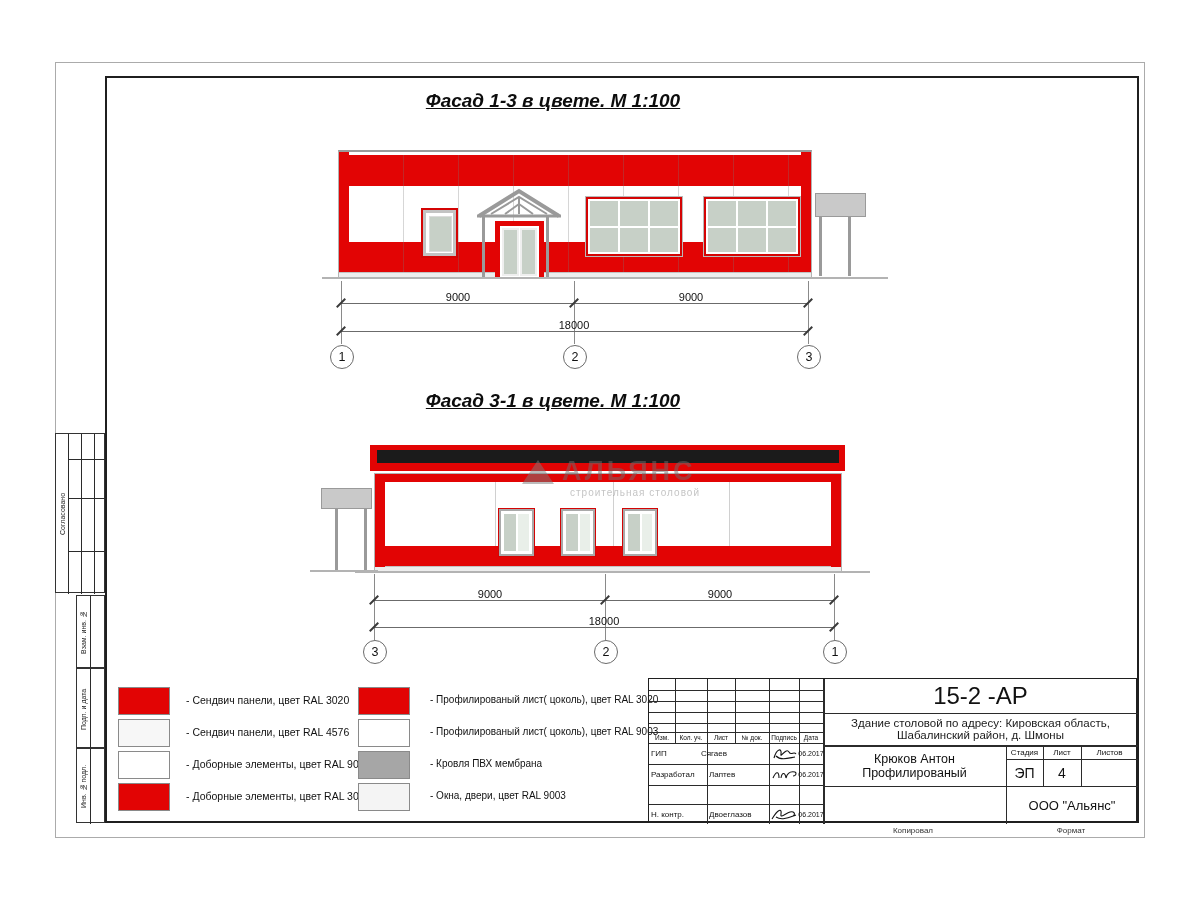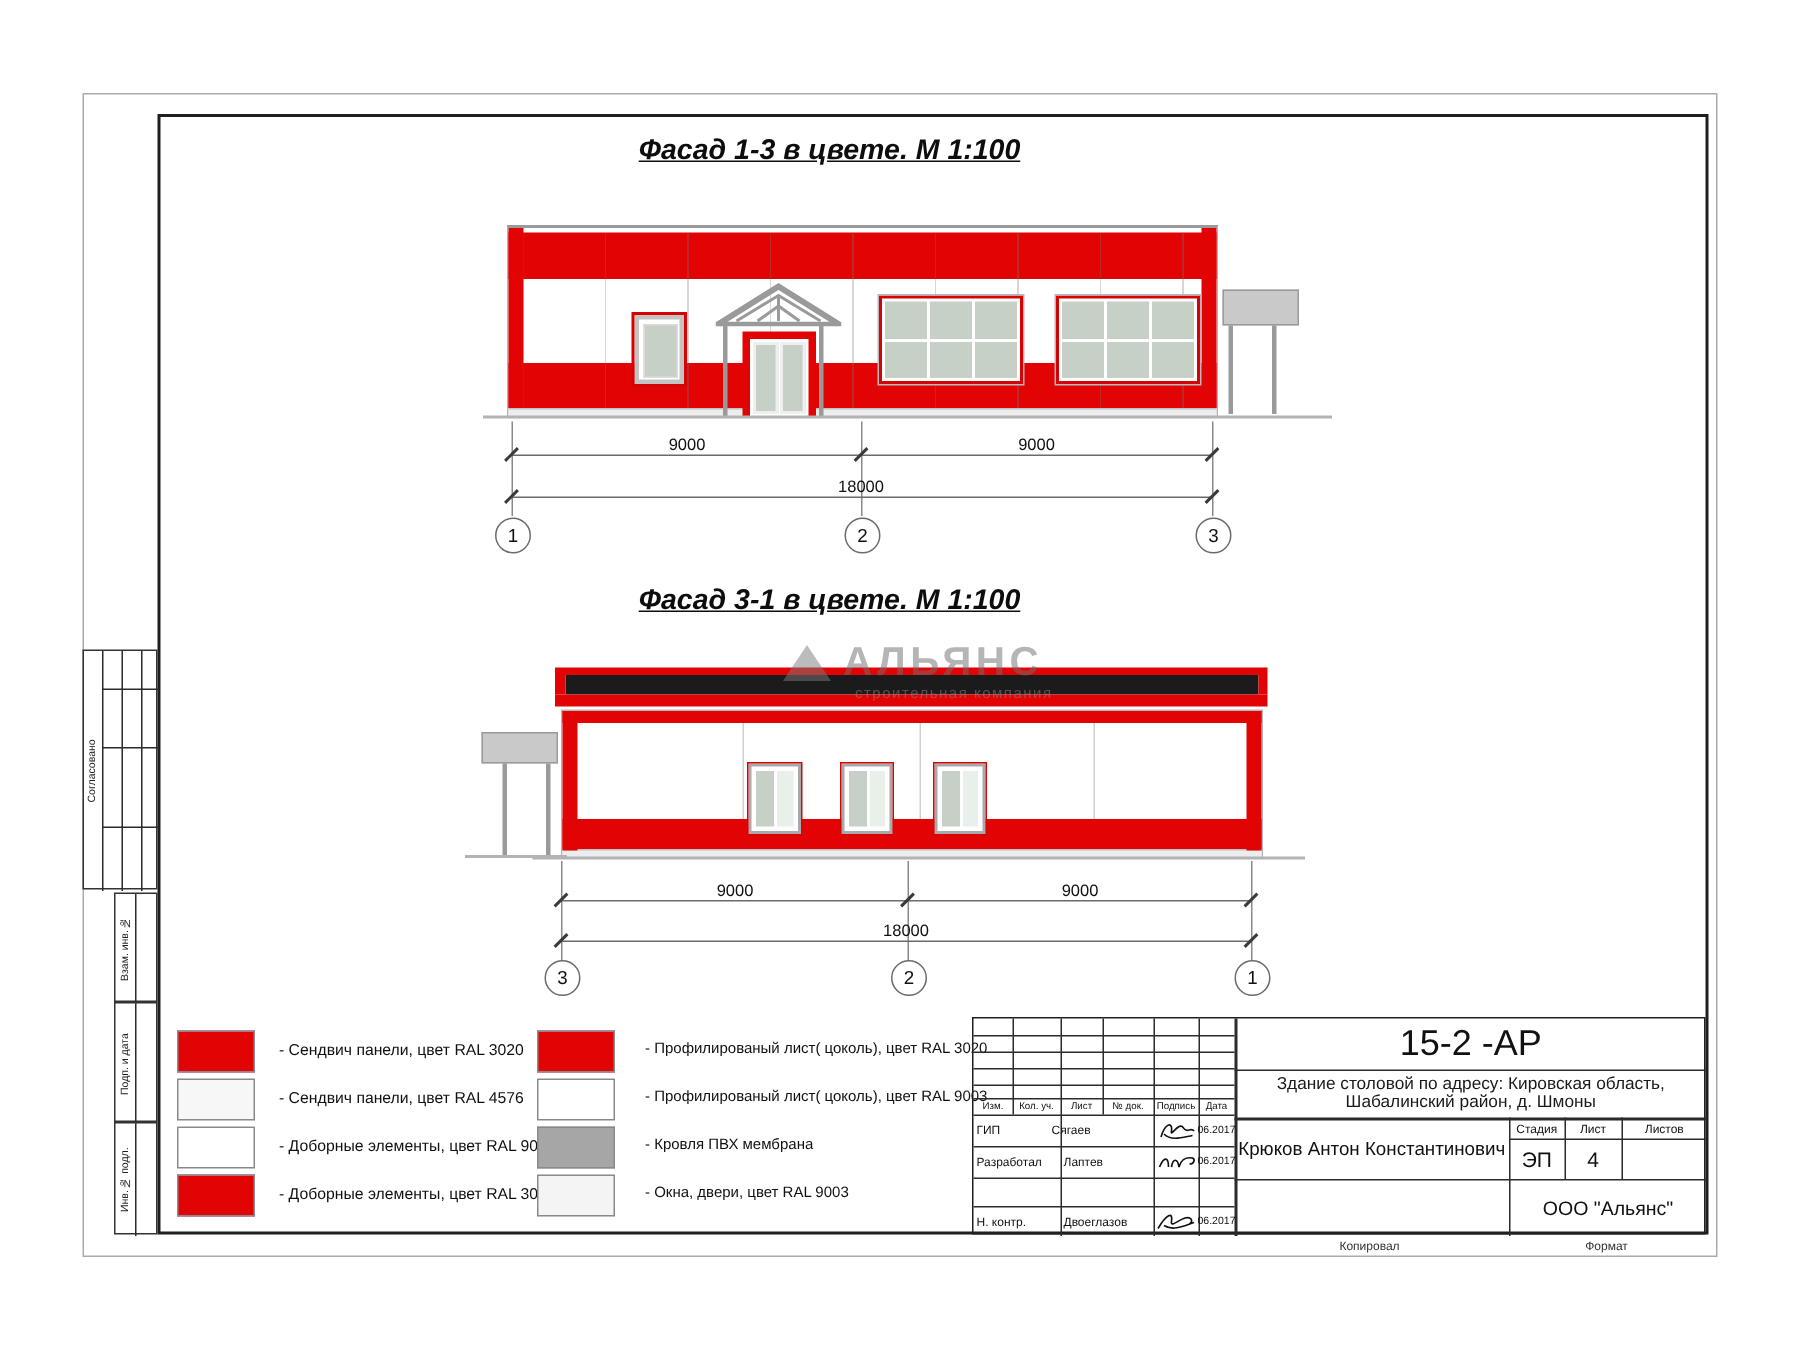--- a/index.html
+++ b/index.html
@@ -176,24 +176,24 @@
     <div class="pane"></div>
       <div class="pane-l"></div>
   </div>
 
   <div class="a canopy" style="left:321px;top:488px;width:51px;height:21px;"></div>
   <div class="post" style="left:335px;top:509px;height:61px;"></div>
   <div class="post" style="left:364px;top:509px;height:61px;"></div>
   <div class="gln" style="left:310px;top:570px;width:68px;height:2px;"></div>
   <div class="gln" style="left:355px;top:571px;width:515px;height:2px;"></div>
 
-  <div class="a" style="left:522px;top:430px;width:320px;height:42px;z-index:6;opacity:.5;">
+  <div class="a" style="left:522px;top:460px;width:320px;height:42px;z-index:6;opacity:.5;">
     <div class="wm-tri a" style="left:0;top:0;"></div>
     <span class="a" style="left:40px;top:-4px;font-size:27px;font-weight:bold;letter-spacing:3px;color:#6e6e6e;">АЛЬЯНС</span>
-    <span class="a" style="left:48px;top:27px;font-size:10px;color:#8a8a8a;letter-spacing:1px;">строительная компания</span>
+    <span class="a" style="left:48px;top:27px;font-size:10px;color:#8a8a8a;letter-spacing:1px;">строительная столовой</span>
   </div>
 
   <div class="ext" style="left:374px;top:574px;height:66px;"></div>
   <div class="ext" style="left:605px;top:574px;height:66px;"></div>
   <div class="ext" style="left:834px;top:574px;height:66px;"></div>
   <div class="dim" style="left:374px;top:600px;width:460px;"></div>
   <div class="tick" style="left:368px;top:599px;"></div>
   <div class="tick" style="left:599px;top:599px;"></div>
   <div class="tick" style="left:828px;top:599px;"></div>
   <div class="dlabel" style="left:490px;top:588px;">9000</div>
@@ -277,21 +277,21 @@
     <svg class="sig" style="left:121px;top:126px;" width="28" height="18" viewBox="0 0 28 18">
       <path d="M2 14 C8 4 12 3 11 9 C10 14 16 8 20 7 C24 6 26 9 23 11 M6 12 C12 16 20 12 26 10" fill="none" stroke="#111" stroke-width="1.1"></path>
     </svg>
     <div class="tb-text" style="left:150px;top:125px;width:24px;height:20px;font-size:7px;">06.2017</div>
 
     <div class="tb-text" style="left:174px;top:0;width:315px;height:34px;font-size:24px;">15-2 -АР</div>
     <div class="a" style="left:174px;top:34px;width:315px;height:32px;display:flex;flex-direction:column;align-items:center;justify-content:center;">
       <span style="font-size:11.5px;">Здание столовой по адресу: Кировская область,</span>
       <span style="font-size:11.5px;">Шабалинский район, д. Шмоны</span>
     </div>
-    <div class="tb-text" style="left:174px;top:66px;width:183px;height:41px;font-size:12.5px;">Крюков Антон Константинович</div>
+    <div class="tb-text" style="left:174px;top:66px;width:183px;height:41px;font-size:12.5px;">Крюков Антон Профилированый</div>
     <div class="tb-text" style="left:357px;top:66px;width:37px;height:14px;font-size:8px;">Стадия</div>
     <div class="tb-text" style="left:394px;top:66px;width:38px;height:14px;font-size:8px;">Лист</div>
     <div class="tb-text" style="left:432px;top:66px;width:57px;height:14px;font-size:8px;">Листов</div>
     <div class="tb-text" style="left:357px;top:80px;width:37px;height:27px;font-size:14px;">ЭП</div>
     <div class="tb-text" style="left:394px;top:80px;width:38px;height:27px;font-size:14px;">4</div>
     <div class="tb-text" style="left:432px;top:80px;width:57px;height:27px;font-size:14px;"></div>
     <div class="tb-text" style="left:357px;top:107px;width:132px;height:38px;font-size:13px;">ООО "Альянс"</div>
   </div>
 
   <div class="dlabel" style="left:913px;top:826px;font-size:8px;color:#333;">Копировал</div>

